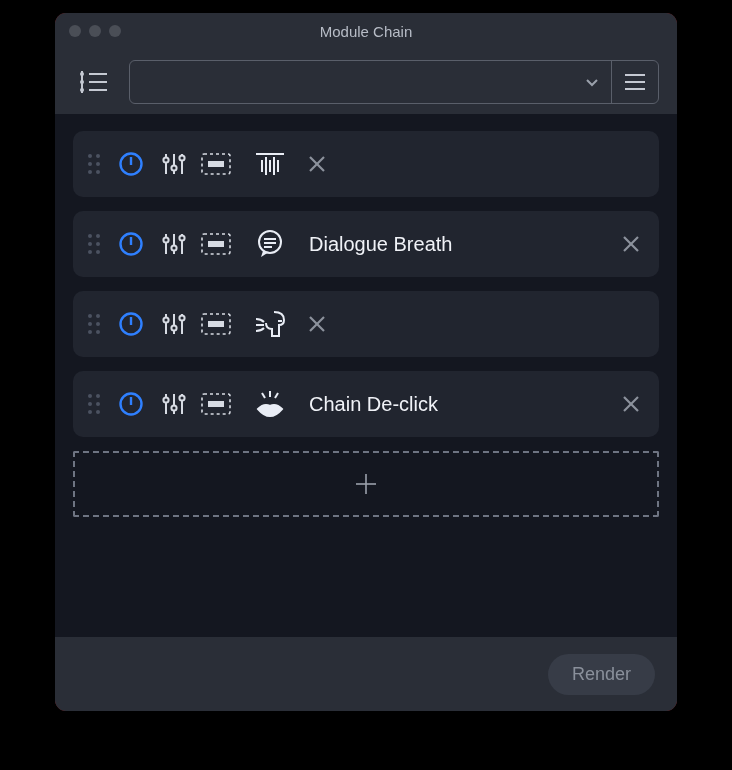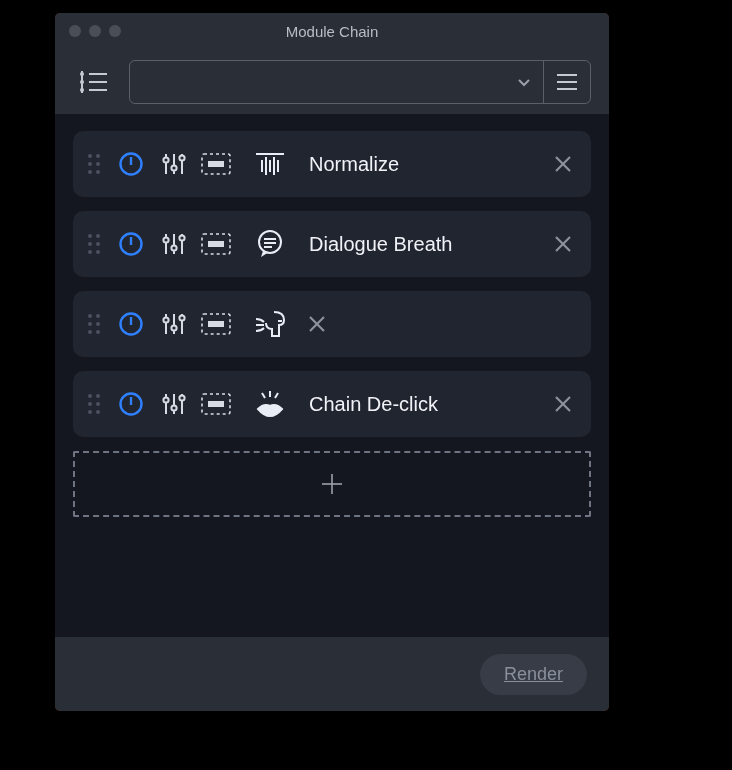--- a/index.html
+++ b/index.html
@@ -1,22 +1,22 @@
 <!DOCTYPE html>
 <html><head>
 <meta charset="utf-8">
 <style>
   * { box-sizing: border-box; margin: 0; padding: 0; }
   html, body { width: 732px; height: 770px; background: #000; font-family: -apple-system, BlinkMacSystemFont, "Segoe UI", sans-serif; overflow: hidden; }
   .window {
     position: absolute;
     left: 55px; top: 13px;
-    width: 554px; height: 698px;
+    width: 622px; height: 698px;
     background: #7f1d1d;
-    border-radius: 5px;
+    border-radius: 11px;
     display: flex; flex-direction: column;
     box-shadow: 0 10px 40px rgba(0,0,0,0.6);
     overflow: hidden;
   }
   .titlebar {
     height: 36px;
     background: #2a2e37;
     display: flex; align-items: center;
     position: relative;
   }
@@ -69,21 +69,20 @@
     display: flex; align-items: center; justify-content: flex-end;
     padding: 0 22px;
   }
   .render-btn {
     background: #373c47;
     color: #8a909b;
     font-size: 18px; font-weight: 500;
     padding: 10px 24px;
     border-radius: 22px;
     border: none;
-    text-decoration: underline;
   }
   svg { display: block; }
 </style>
 </head>
 <body>
 
 <div class="window">
 
   <div class="titlebar">
     <div class="traffic">
@@ -161,21 +160,20 @@
       <span class="module-icon">
         <svg width="32" height="28" viewBox="0 0 32 28" fill="none" stroke="currentColor" stroke-width="2">
             <line x1="2" y1="4" x2="30" y2="4"></line>
             <line x1="8" y1="10" x2="8" y2="22"></line>
             <line x1="12" y1="7" x2="12" y2="25"></line>
             <line x1="16" y1="10" x2="16" y2="22"></line>
             <line x1="20" y1="7" x2="20" y2="25"></line>
             <line x1="24" y1="10" x2="24" y2="22"></line>
           </svg>
       </span>
-      <span class="module-name">Normalize</span>
       <span class="remove">
         <svg width="20" height="20" viewBox="0 0 20 20" stroke="currentColor" stroke-width="2.2">
             <line x1="3" y1="3" x2="17" y2="17"></line>
             <line x1="17" y1="3" x2="3" y2="17"></line>
           </svg>
       </span>
     </div>
 
     <div class="module">
       <span class="grip">

